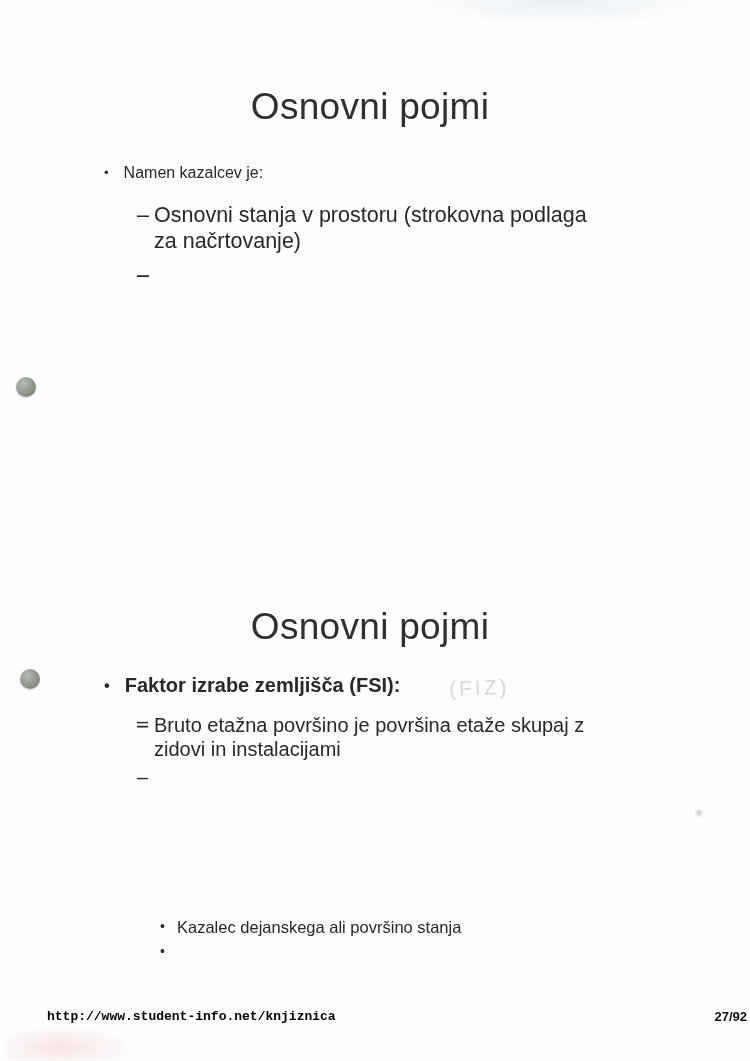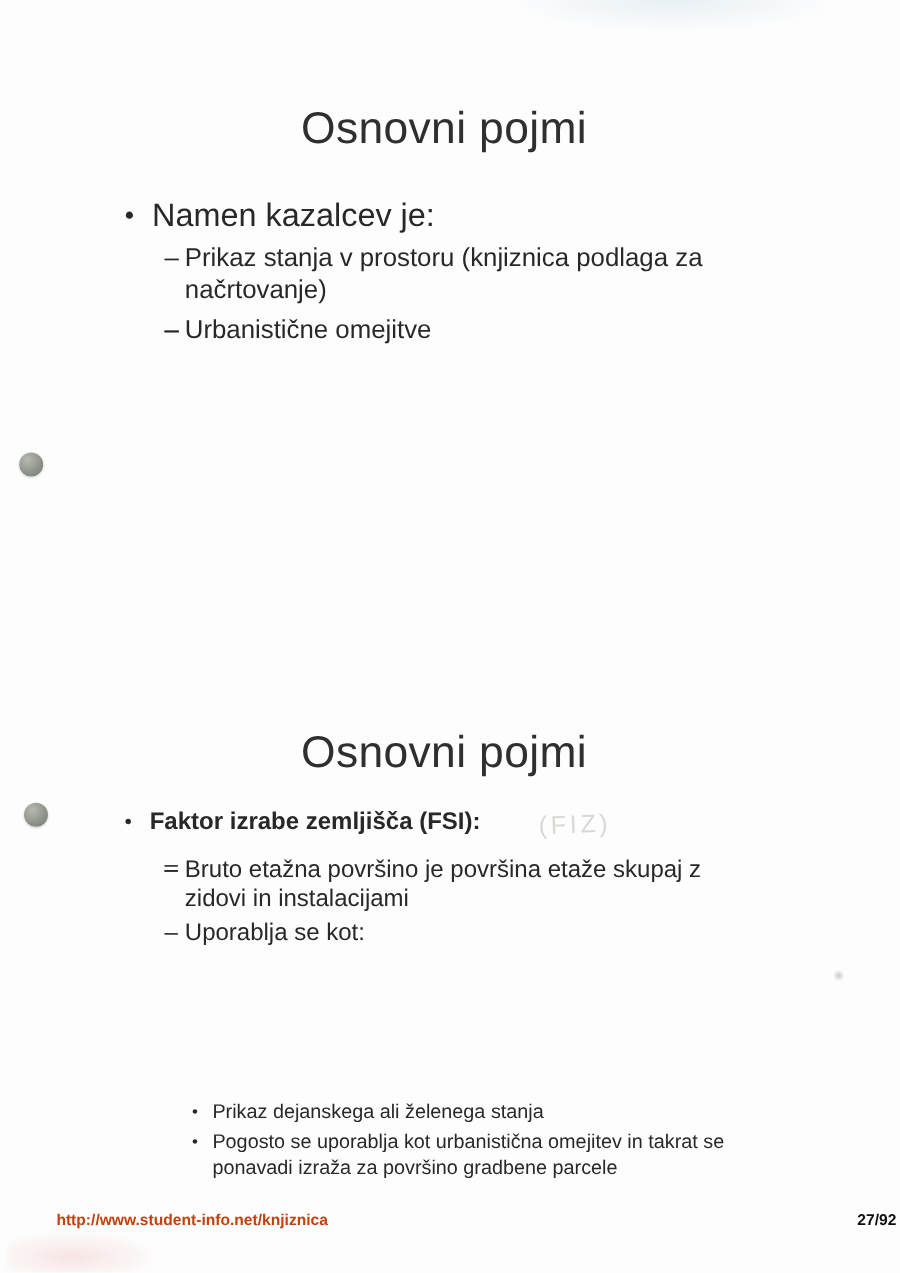--- a/index.html
+++ b/index.html
@@ -45,21 +45,21 @@
     text-align:center; font-size:37px; font-weight:400;
     color:#2f2f2f; letter-spacing:0.3px;
   }
   .t1 { top:86px; }
   .t2 { top:606px; }
 
   
   .l1 { position:absolute; left:104px; white-space:nowrap; }
   .l1 .mk { display:inline-block; font-size:0.82em; vertical-align:1px; }
   .l1 .tx { margin-left:15px; }
-  .l1-s1 { top:164px; font-size:27px; }
+  .l1-s1 { top:164px; font-size:16px; }
   .l1-s2 { top:674px; font-size:20px;font-weight:bold; }
 
   .pencil-note {
     position:absolute; left:449px; top:676px;
     font-size:21px; color:#d8d9d5; letter-spacing:3px;
     transform:rotate(-2deg);
   }
 
   
   .list { position:absolute; }
@@ -71,21 +71,21 @@
   .s2-list .li2 { margin-bottom:4px; }
 
   
   .s2-sublist { left:160px; top:917px; width:472px; font-size:16.5px; line-height:21px; }
   .li3 { position:relative; padding-left:17px; margin-bottom:4px; }
   .li3 .mk { position:absolute; left:0; top:-1px; font-size:0.85em; }
 
   
   .footer-url {
     position:absolute; left:47px; top:1009px;
-    font-size:13px; font-weight:bold; color:#c2410c;
+    font-size:13px; font-weight:bold; color:#000000;font-family:Liberation Mono, monospace;
   }
   .footer-page {
     position:absolute; right:48px; top:1009px;
     font-size:13px; font-weight:bold; color:#0d0d0d;
   }
 </style>
 </head>
 <body>
 
 <div class="page">
@@ -100,28 +100,27 @@
   <section>
     <div class="slide-title t1">Osnovni pojmi</div>
 
     <div class="l1 l1-s1">
       <span class="mk">•</span><span class="tx">Namen kazalcev je:</span>
     </div>
 
     <div class="list s1-list">
       <div class="li2">
         <span class="mk">–</span>
-        <span>Prikaz stanja v prostoru (knjiznica podlaga za načrtovanje)</span>
+        <span>Osnovni stanja v prostoru (strokovna podlaga za načrtovanje)</span>
       </div>
       <div class="li2">
         <span class="mk">–</span>
       </div>
       <div class="li2">
         <span class="mk">–</span>
-        <span>Urbanistične omejitve</span>
       </div>
     </div>
   </section>
 
   <section>
     <div class="slide-title t2">Osnovni pojmi</div>
 
     <div class="l1 l1-s2">
       <span class="mk">•</span><span class="tx">Faktor izrabe zemljišča (FSI):</span>
     </div>
@@ -133,32 +132,30 @@
       </div>
       <div class="li2">
         <span class="mk">–</span>
       </div>
       <div class="li2">
         <span class="mk">–</span>
         <span>Bruto etažna površino je površina etaže skupaj z zidovi in instalacijami</span>
       </div>
       <div class="li2">
         <span class="mk">–</span>
-        <span>Uporablja se kot:</span>
       </div>
     </div>
 
     <div class="list s2-sublist">
       <div class="li3">
         <span class="mk">•</span>
-        <span>Prikaz dejanskega ali želenega stanja</span>
+        <span>Kazalec dejanskega ali površino stanja</span>
       </div>
       <div class="li3">
         <span class="mk">•</span>
-        <span>Pogosto se uporablja kot urbanistična omejitev in takrat se ponavadi izraža za površino gradbene parcele</span>
       </div>
     </div>
   </section>
 
   <footer>
     <span class="footer-url">http://www.student-info.net/knjiznica</span>
     <span class="footer-page">27/92</span>
   </footer>
 
 </div>

